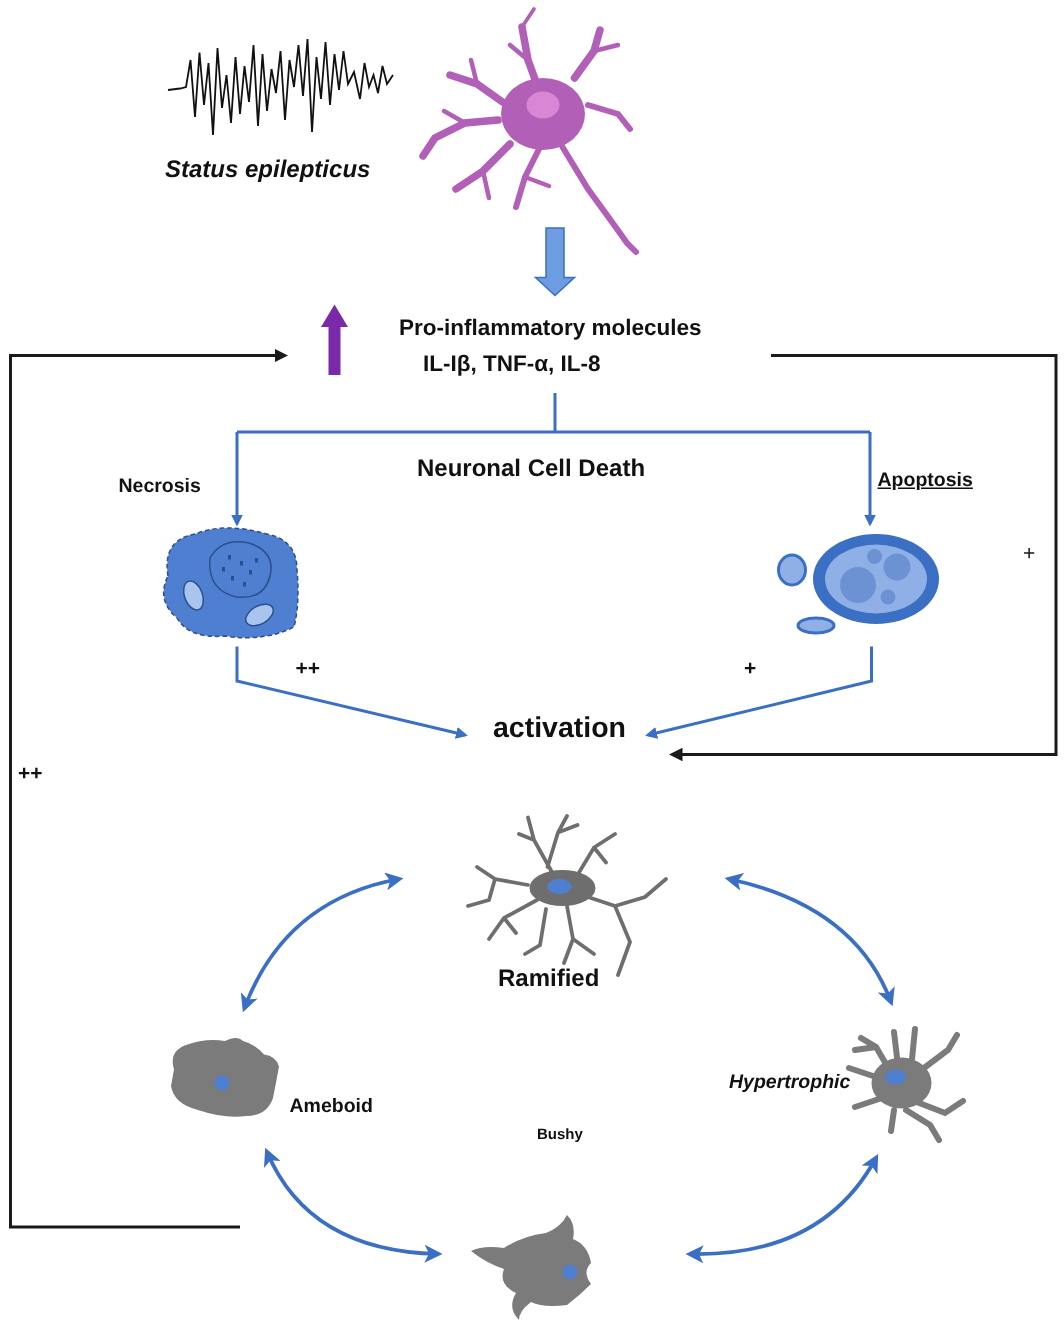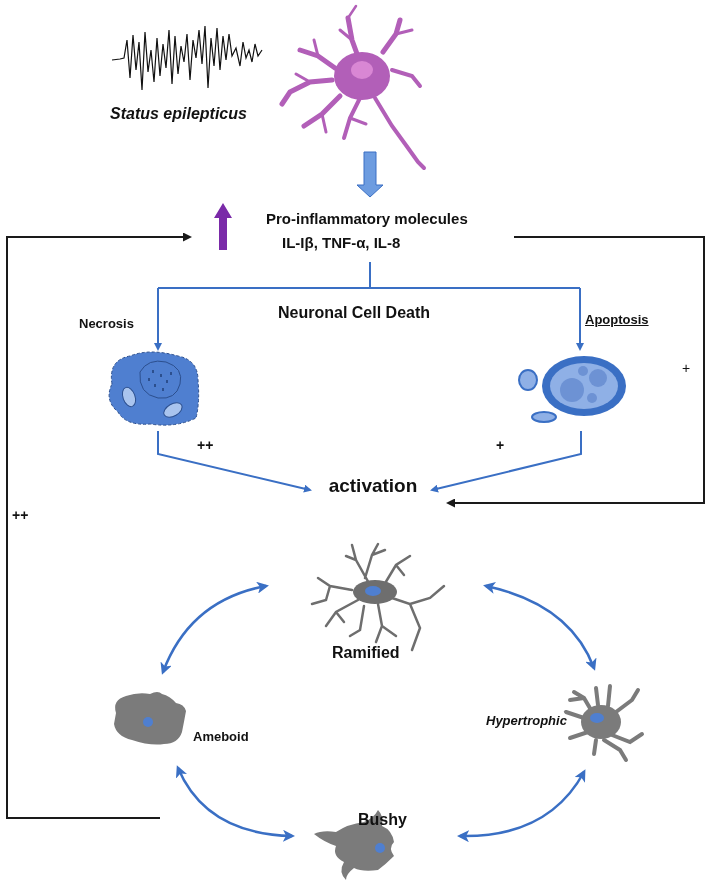--- a/index.html
+++ b/index.html
@@ -156,14 +156,14 @@
 <div class="sign" style="left:496px; top:437px;">+</div>
 <div class="sign sign-thin" style="left:682px; top:360px;">+</div>
 <div class="sign" style="left:12px; top:507px;">++</div>
 
 <div class="lbl lg" style="left:306px; top:474px; width:134px;">
   <div>activation</div>
 </div>
 
 <div class="lbl sm" style="left:332px; top:644px; font-size:16px;">Ramified</div>
 <div class="lbl sm" style="left:486px; top:713px;font-style:italic;">Hypertrophic</div>
-<div class="lbl sm" style="left:358px; top:811px; font-size:16px;text-align:center;">Bushy</div>
+<div class="lbl sm" style="left:358px; top:751px; font-size:10px;text-align:center;">Bushy</div>
 <div class="lbl sm" style="left:193px; top:713px;margin-top:16px;">Ameboid</div>
 
 </body></html>

